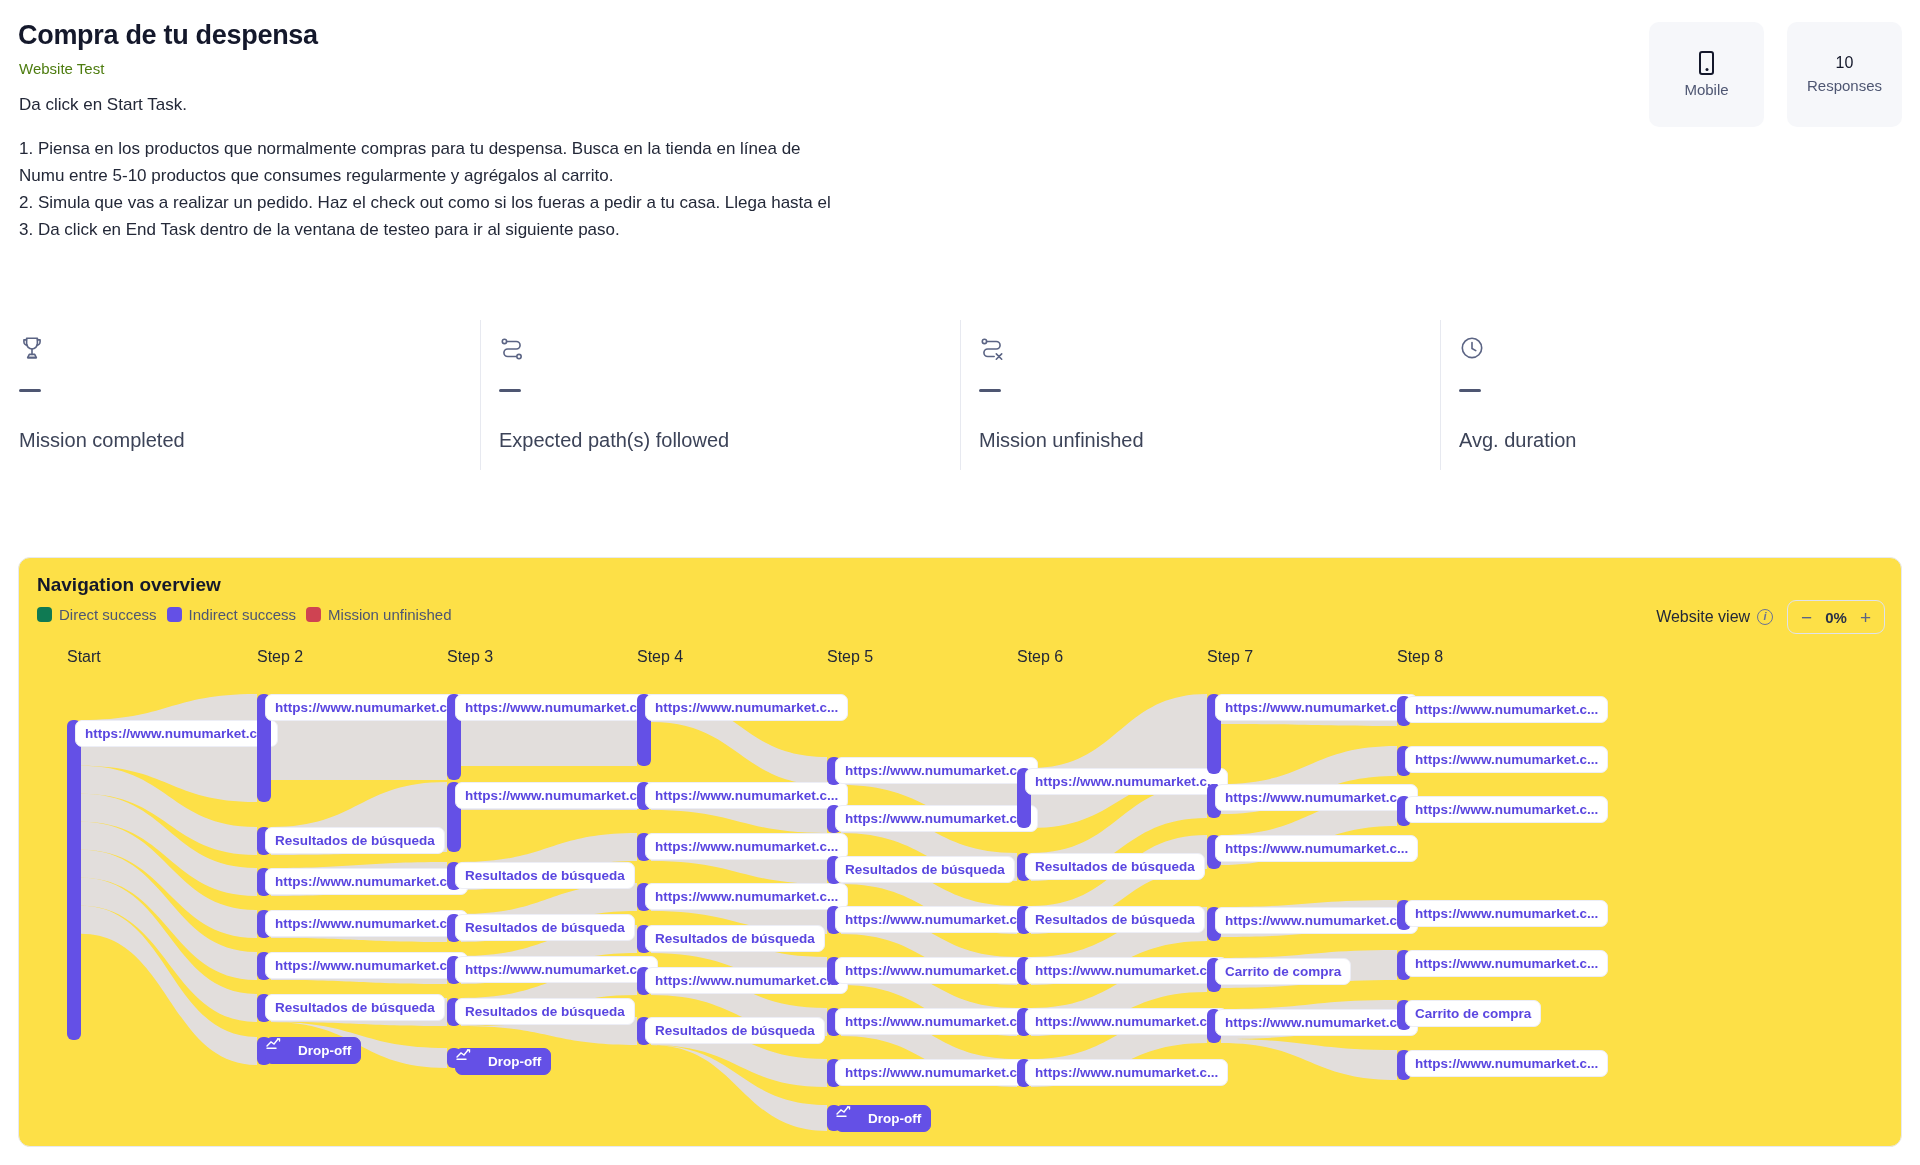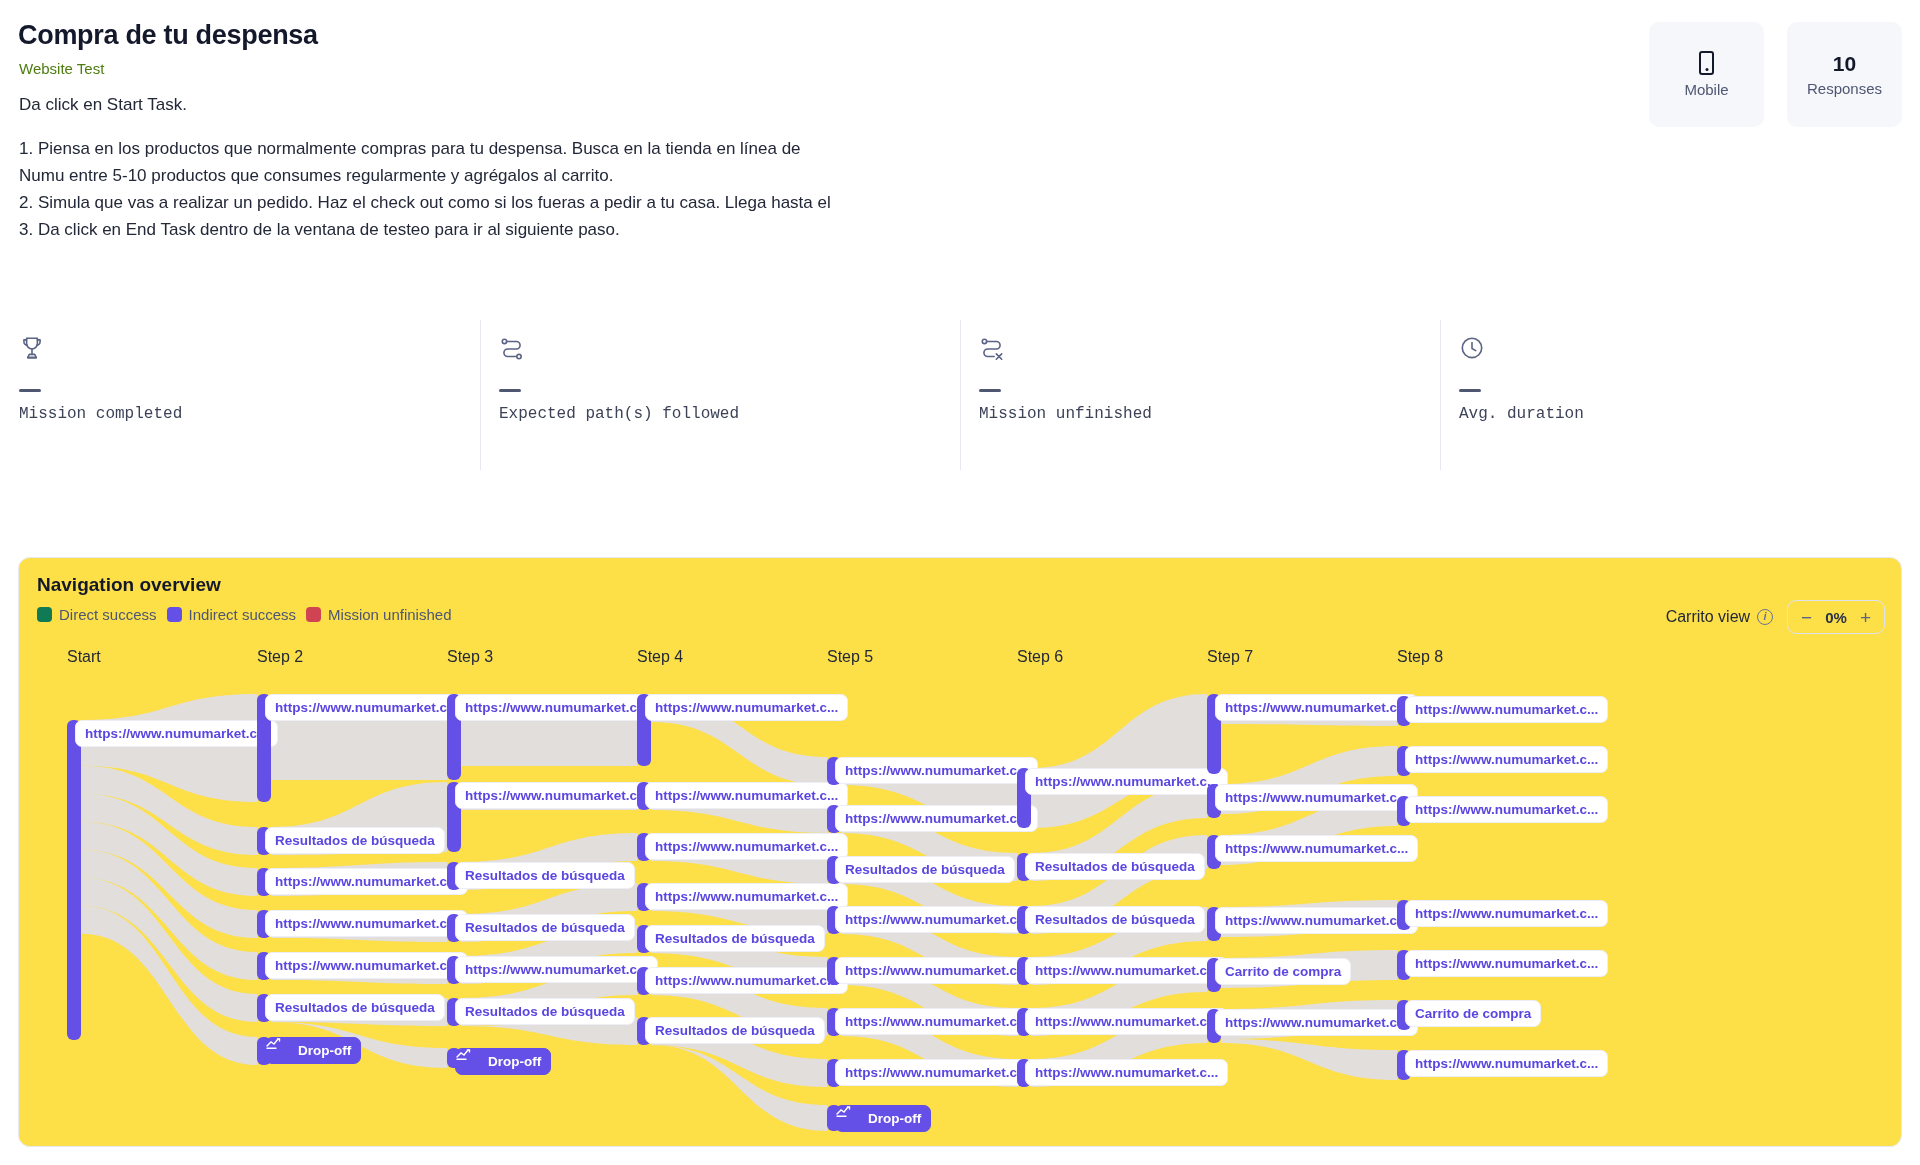--- a/index.html
+++ b/index.html
@@ -36,36 +36,36 @@
   
   .statchip {
     position:absolute; top:22px;
     width:115px; height:105px;
     background:#f6f7fa; border-radius:10px;
     display:flex; flex-direction:column; align-items:center; justify-content:center;
     gap:6px;
   }
   #chip-device { left:1649px; }
   #chip-responses { left:1787px; }
-  .statchip .big { font-size:21px; font-weight:700; color:#14182b; line-height:1; }
+  .statchip .big { font-size:16px; font-weight:400; color:#14182b; line-height:1; }
   .statchip .lbl { font-size:15px; color:#4e5672; }
   .phone-ico { width:15px; height:24px; border:2px solid #14182b; border-radius:3px; position:relative; }
   .phone-ico::after { content:""; position:absolute; left:50%; bottom:2px; transform:translateX(-50%); width:3px; height:3px; border-radius:50%; background:#14182b; }
 
   
   #metrics { position:absolute; left:0px; top:310px; width:1920px; height:170px; display:flex; }
   .metric { position:relative; flex:1 1 0; padding-left:19px; padding-top:25px; }
   .metric + .metric::before {
     content:""; position:absolute; left:0; top:10px; bottom:10px; width:1px; background:#e7e9f0;
   }
   .metric .ico { height:30px; color:#5b6484; }
   .metric .dash {
     margin-top:24px; width:22px; height:3px; border-radius:2px; background:#4e5672;
   }
-  .metric .mlbl { margin-top:13px; font-size:16px; color:#3c4358;font-family:Liberation Mono, monospace; }
+  .metric .mlbl { margin-top:37px; font-size:20px; color:#3c4358; }
 
   
   #nav-card {
     position:absolute; left:18px; top:557px; width:1884px; height:590px;
     border:1px solid #e7e9f0; border-radius:12px; background:#fde047; overflow:hidden;
   }
   #nav-title { position:absolute; left:18px; top:16px; font-size:19px; font-weight:700; color:#14182b; }
   #legend { position:absolute; left:18px; top:48px; display:flex; gap:10px; }
   .lg { display:flex; align-items:center; gap:7px; font-size:15px; color:#4e5672; }
   .sw { width:15px; height:15px; border-radius:4px; display:inline-block; }
@@ -196,21 +196,21 @@
       <span>Indirect success</span>
     </span>
     <span class="lg">
       <span class="sw" style="background:#cf4352"></span>
       <span>Mission unfinished</span>
     </span>
   </div>
 
   <div id="nav-tools">
     <div id="simplify">
-      <span>Carrito view</span>
+      <span>Website view</span>
       <span class="info-ico">i</span>
     </div>
     <div id="zoomctl">
       <span class="zbtn">−</span>
       <span class="zval">0%</span>
       <span class="zbtn">+</span>
     </div>
   </div>
 
   <div id="sankey">

